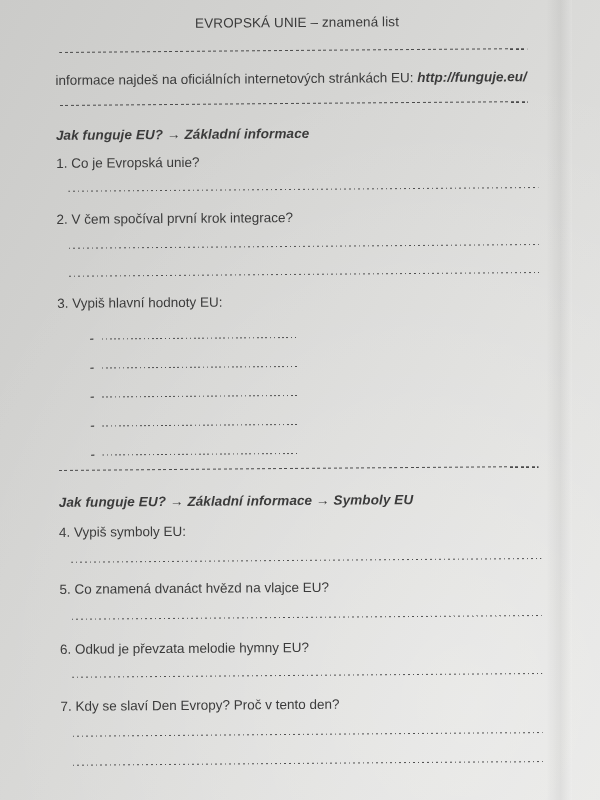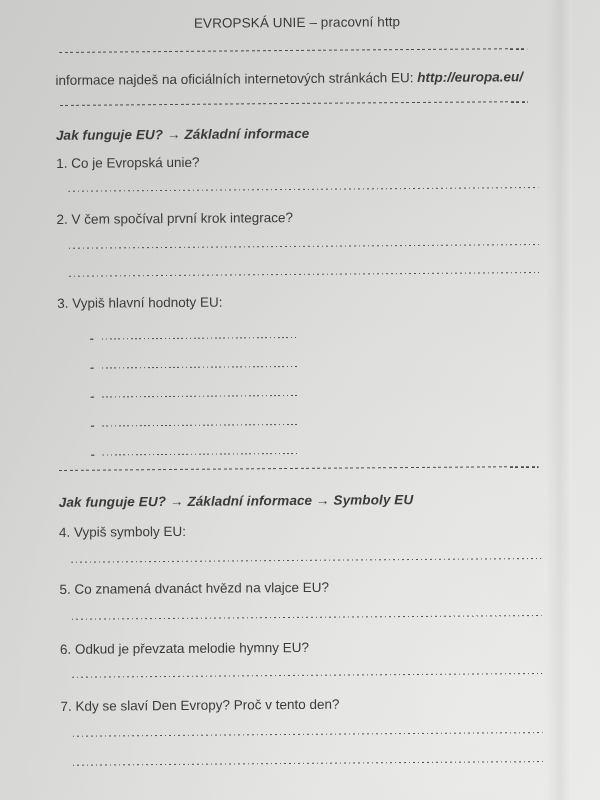--- a/index.html
+++ b/index.html
@@ -100,25 +100,25 @@
   .mt27 { margin-top: 27px; }
   .mt6  { margin-top: 6px; }
 </style>
 </head>
 <body>
 
 <div class="paper">
   <div class="crease"></div>
   <div class="content">
 
-    <div class="title"><span class="b">EVROPSKÁ UNIE</span><span> – pracovní http</span></div>
+    <div class="title"><span class="b">EVROPSKÁ UNIE</span><span> – znamená list</span></div>
 
     <div class="divider mt18"></div>
 
-    <div class="intro"><span>informace najdeš na oficiálních internetových stránkách EU: </span><span class="bi">http://europa.eu/</span></div>
+    <div class="intro"><span>informace najdeš na oficiálních internetových stránkách EU: </span><span class="bi">http://funguje.eu/</span></div>
 
     <div class="divider mt15"></div>
 
     <div class="heading">Jak funguje EU?  →  Základní informace</div>
 
     <div class="q mt10">1. Co je Evropská unie?</div>
     <div class="aline mt17"></div>
 
     <div class="q mt19">2. V čem spočíval první krok integrace?</div>
     <div class="aline mt18"></div>

